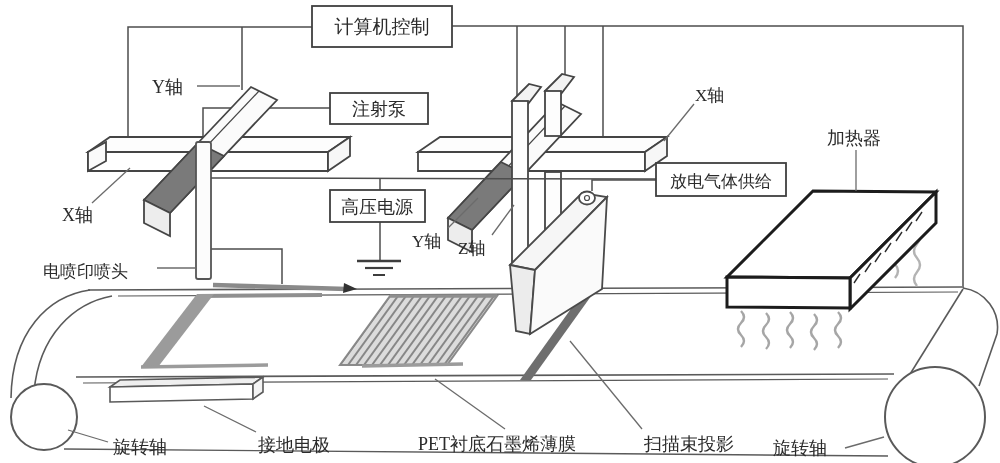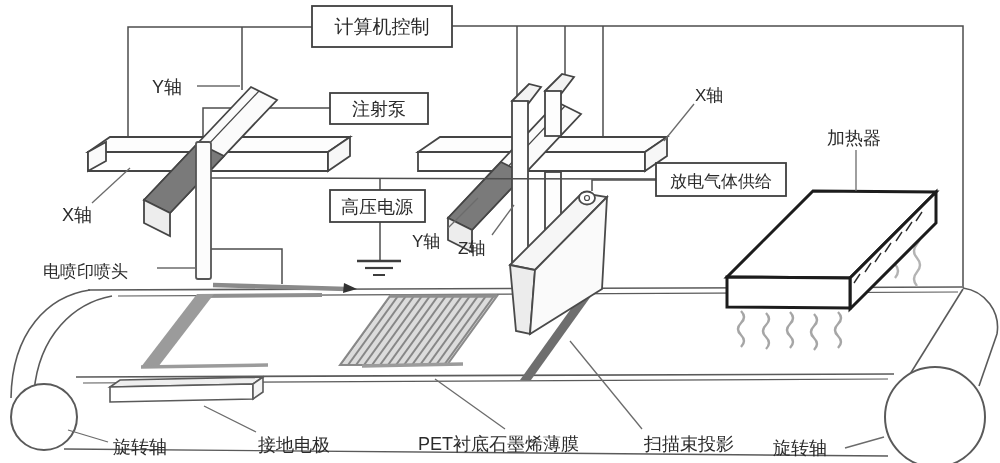--- a/index.html
+++ b/index.html
@@ -1,17 +1,17 @@
 <!DOCTYPE html>
 <html><head>
 <meta charset="utf-8">
 <style>
   html,body{margin:0;padding:0;background:#ffffff;}
   .stage{position:relative;width:1000px;height:463px;background:#fff;overflow:hidden;
-         font-family:Liberation Sans, sans-serif;}
+         font-family:Liberation Serif, serif;}
   svg{display:block}
   text{fill:#2b2b2b;}
   .boxlabel{font-size:19px;}
   .plain{font-size:18px;}
   .plain-s{font-size:17px;}
 </style>
 </head>
 <body>
 
 <div class="stage">

